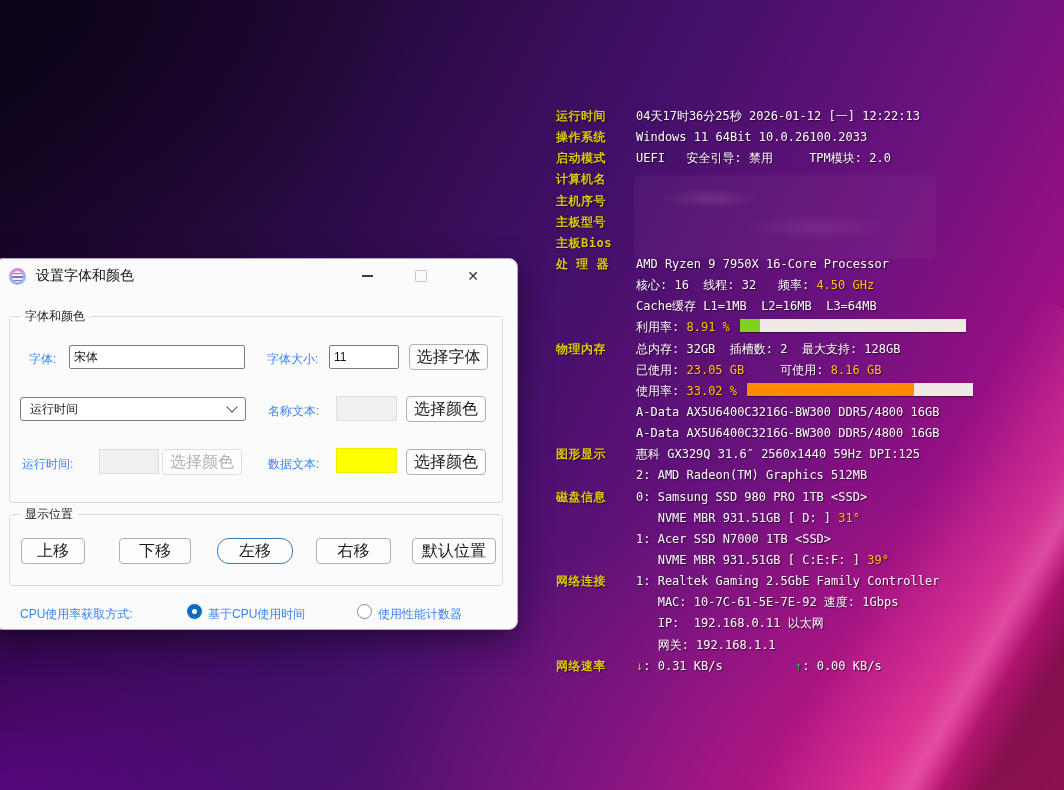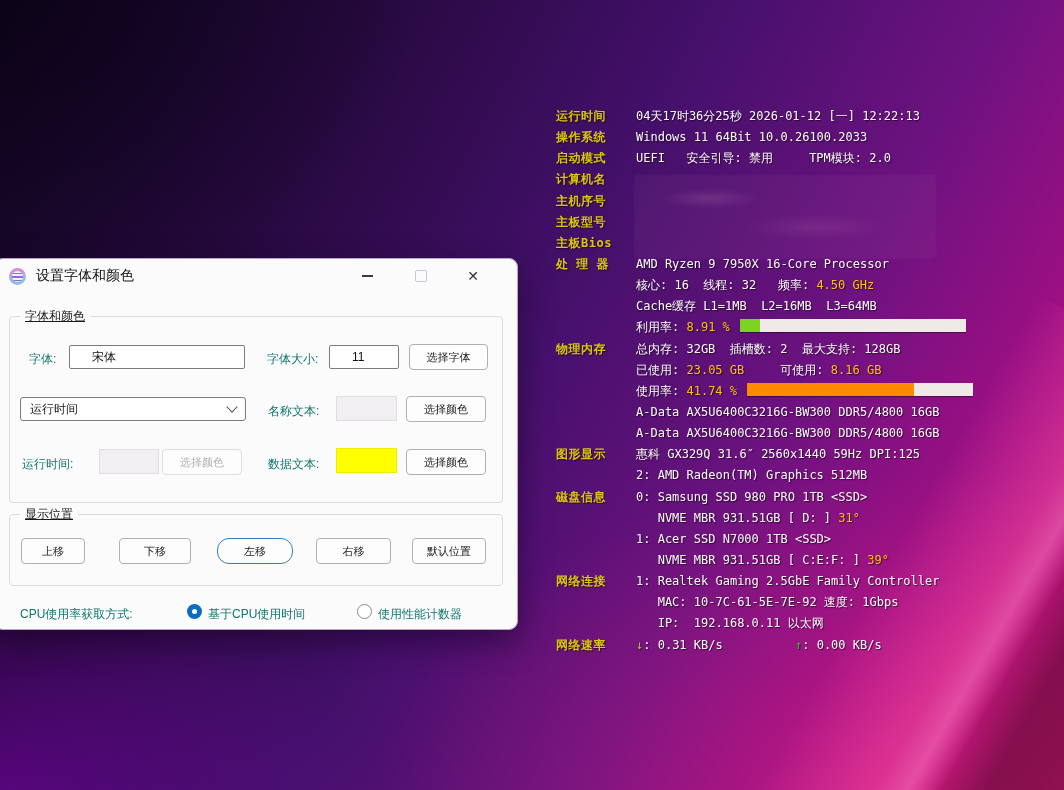--- a/index.html
+++ b/index.html
@@ -46,27 +46,27 @@
     background-image:repeating-linear-gradient(to bottom,transparent 0 2px,#8f6fd0 2px 3.5px);}
   .title{font-size:14px;color:#101010;}
   .win-btn{position:absolute;top:0;height:34px;width:40px;display:flex;align-items:center;justify-content:center;cursor:default;}
   .win-min{left:352px}.win-max{left:406px}.win-close{left:456px;width:44px}
   .win-min::before{content:"";width:11px;height:1.5px;background:#3c3c3c;display:block;}
   .win-max::before{content:"";width:10px;height:10px;border:1px solid #cfc0dd;border-radius:2px;display:block;}
   .win-close::before{content:"\2715";font-size:14px;color:#333;}
 
   .group{position:absolute;left:14px;width:492px;border:1px solid #dbdbdb;border-radius:4px;}
   .g1{top:57px;height:185px}.g2{top:255px;height:70px}
-  .group-label{position:absolute;top:-8px;left:10px;background:#fcfbfc;padding:0 5px;font-size:12px;line-height:14px;text-decoration:underline;}
+  .group-label{position:absolute;top:-8px;left:10px;background:#fcfbfc;padding:0 5px;font-size:12px;line-height:14px;}
 
-  .lbl{position:absolute;font-size:12px;color:#0f766e;}
+  .lbl{position:absolute;font-size:12px;color:#3b82f6;}
   .txt{position:absolute;border:1px solid #7c7c7c;border-radius:2px;background:#fff;font-size:12px;
-    padding:2px 22px;box-sizing:border-box;height:24px;font-family:inherit;color:#111;}
+    padding:2px 4px;box-sizing:border-box;height:24px;font-family:inherit;color:#111;}
   .btn{position:absolute;height:26px;box-sizing:border-box;border:1px solid #b0b0b0;background:#fdfdfd;
-    border-radius:4px;font-size:11px;font-family:inherit;color:#1b1b1b;
+    border-radius:4px;font-size:16px;font-family:inherit;color:#1b1b1b;
     display:flex;align-items:center;justify-content:center;cursor:default;}
   .btn.disabled{border-color:#dedede;color:#b3b0ae;}
   .btn.active{border-color:#2f7fc4;border-radius:12px;}
   .dropdown{position:absolute;left:25px;top:138px;width:226px;height:24px;border:1px solid #7c7c7c;border-radius:3px;
     background:#fff;display:flex;align-items:center;justify-content:space-between;padding:0 9px;box-sizing:border-box;}
   .chev{width:7px;height:7px;border-right:1.5px solid #555;border-bottom:1.5px solid #555;transform:rotate(45deg);margin-top:-4px;}
   .swatch{position:absolute;height:25px;border:1px solid rgba(0,0,0,.07);box-sizing:border-box;}
   .sw-gray{background:#f1eff1;}
   .radio{position:absolute;width:15px;height:15px;border-radius:50%;box-sizing:border-box;}
   .radio.sel{background:#0b6cc2;}
@@ -88,32 +88,33 @@
         <div class="sys-line"><span class="sys-label">计算机名</span><span class="sys-text"></span></div>
         <div class="sys-line"><span class="sys-label">主机序号</span><span class="sys-text"></span></div>
         <div class="sys-line"><span class="sys-label">主板型号</span><span class="sys-text"></span></div>
         <div class="sys-line"><span class="sys-label">主板Bios</span><span class="sys-text"></span></div>
         <div class="sys-line"><span class="sys-label">处 理 器</span><span class="sys-text"><span class="seg-w">AMD Ryzen 9 7950X 16-Core Processor</span></span></div>
         <div class="sys-line"><span class="sys-label"></span><span class="sys-text"><span class="seg-w">核心: 16  线程: 32   频率: </span><span class="seg-y">4.50 GHz</span></span></div>
         <div class="sys-line"><span class="sys-label"></span><span class="sys-text"><span class="seg-w">Cache缓存 L1=1MB  L2=16MB  L3=64MB</span></span></div>
         <div class="sys-line"><span class="sys-label"></span><span class="sys-text"><span class="seg-w">利用率: </span><span class="seg-y">8.91 %</span><span class="sys-bar"><span class="sys-bar-fill" style="width: 8.91%; background: rgb(126, 211, 33);"></span></span></span></div>
         <div class="sys-line"><span class="sys-label">物理内存</span><span class="sys-text"><span class="seg-w">总内存: 32GB  插槽数: 2  最大支持: 128GB</span></span></div>
         <div class="sys-line"><span class="sys-label"></span><span class="sys-text"><span class="seg-w">已使用: </span><span class="seg-y">23.05 GB</span><span class="seg-w">     可使用: </span><span class="seg-y">8.16 GB</span></span></div>
-        <div class="sys-line"><span class="sys-label"></span><span class="sys-text"><span class="seg-w">使用率: </span><span class="seg-y">41.74 %</span><span class="sys-bar"><span class="sys-bar-fill" style="width: 73.86%; background: rgb(255, 138, 0);"></span></span></span></div>
+        <div class="sys-line"><span class="sys-label"></span><span class="sys-text"><span class="seg-w">使用率: </span><span class="seg-y">33.02 %</span><span class="sys-bar"><span class="sys-bar-fill" style="width: 73.86%; background: rgb(255, 138, 0);"></span></span></span></div>
         <div class="sys-line"><span class="sys-label"></span><span class="sys-text"><span class="seg-w">A-Data AX5U6400C3216G-BW300 DDR5/4800 16GB</span></span></div>
         <div class="sys-line"><span class="sys-label"></span><span class="sys-text"><span class="seg-w">A-Data AX5U6400C3216G-BW300 DDR5/4800 16GB</span></span></div>
         <div class="sys-line"><span class="sys-label">图形显示</span><span class="sys-text"><span class="seg-w">惠科 GX329Q 31.6″ 2560x1440 59Hz DPI:125</span></span></div>
         <div class="sys-line"><span class="sys-label"></span><span class="sys-text"><span class="seg-w">2: AMD Radeon(TM) Graphics 512MB</span></span></div>
         <div class="sys-line"><span class="sys-label">磁盘信息</span><span class="sys-text"><span class="seg-w">0: Samsung SSD 980 PRO 1TB &lt;SSD&gt;</span></span></div>
         <div class="sys-line"><span class="sys-label"></span><span class="sys-text"><span class="seg-w">   NVME MBR 931.51GB [ D: ] </span><span class="seg-y">31°</span></span></div>
         <div class="sys-line"><span class="sys-label"></span><span class="sys-text"><span class="seg-w">1: Acer SSD N7000 1TB &lt;SSD&gt;</span></span></div>
         <div class="sys-line"><span class="sys-label"></span><span class="sys-text"><span class="seg-w">   NVME MBR 931.51GB [ C:E:F: ] </span><span class="seg-y">39°</span></span></div>
         <div class="sys-line"><span class="sys-label">网络连接</span><span class="sys-text"><span class="seg-w">1: Realtek Gaming 2.5GbE Family Controller</span></span></div>
         <div class="sys-line"><span class="sys-label"></span><span class="sys-text"><span class="seg-w">   MAC: 10-7C-61-5E-7E-92 速度: 1Gbps</span></span></div>
         <div class="sys-line"><span class="sys-label"></span><span class="sys-text"><span class="seg-w">   IP:  192.168.0.11 以太网</span></span></div>
+        <div class="sys-line"><span class="sys-label"></span><span class="sys-text"><span class="seg-w">   网关: 192.168.1.1</span></span></div>
         <div class="sys-line"><span class="sys-label">网络速率</span><span class="sys-text"><span class="seg-gd">↓</span><span class="seg-w">: 0.31 KB/s</span><span class="seg-w">          </span><span class="seg-gu">↑</span><span class="seg-w">: 0.00 KB/s</span></span></div>
       </div>
     <div class="redacted"></div>
   </section>
 
   <section class="dialog">
     <div class="titlebar">
       <span class="app-icon"></span>
       <span class="title">设置字体和颜色</span>
     </div>
@@ -146,21 +147,21 @@
     <span class="swatch" style="left: 341px; top: 189px; width: 61px; background: rgb(255, 255, 0);"></span>
     <button class="btn" style="left:411px;top:190px;width:80px">选择颜色</button>
 
     <div class="group g2">
       <span class="group-label">显示位置</span>
     </div>
     <button class="btn" style="left:26px;top:279px;width:64px">上移</button>
     <button class="btn" style="left:124px;top:279px;width:72px">下移</button>
     <button class="btn active" style="left:222px;top:279px;width:76px">左移</button>
     <button class="btn" style="left:321px;top:279px;width:75px">右移</button>
-    <button class="btn" style="left:417px;top:279px;width:74px">默认位置</button>
+    <button class="btn" style="left:417px;top:279px;width:84px">默认位置</button>
 
     <span class="lbl" style="left:25px;top:347px">CPU使用率获取方式:</span>
     <span class="radio sel" style="left:192px;top:345px"></span>
     <span class="lbl" style="left:213px;top:347px">基于CPU使用时间</span>
     <span class="radio unsel" style="left:362px;top:345px"></span>
     <span class="lbl" style="left:383px;top:347px">使用性能计数器</span>
   </section>
 </div>
 
 </body></html>

